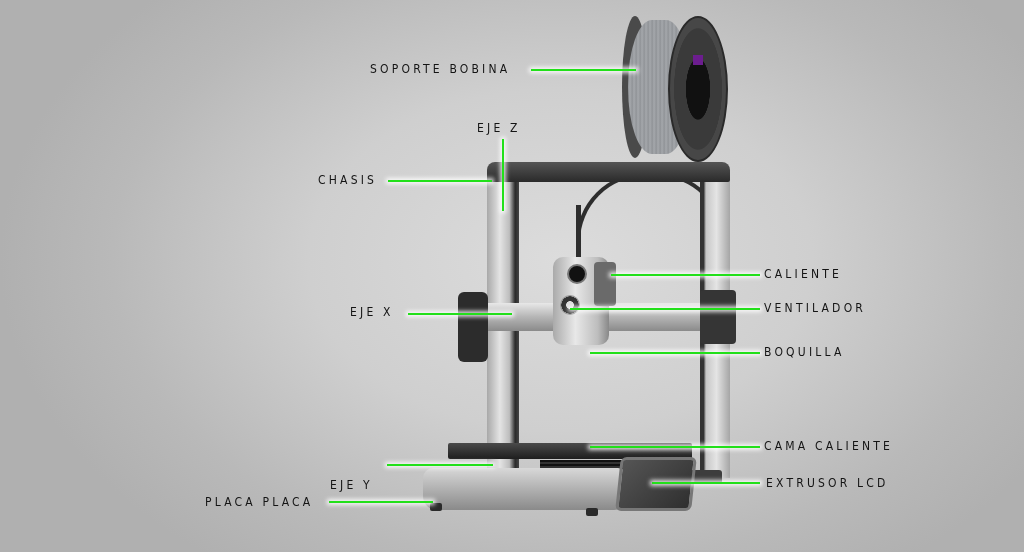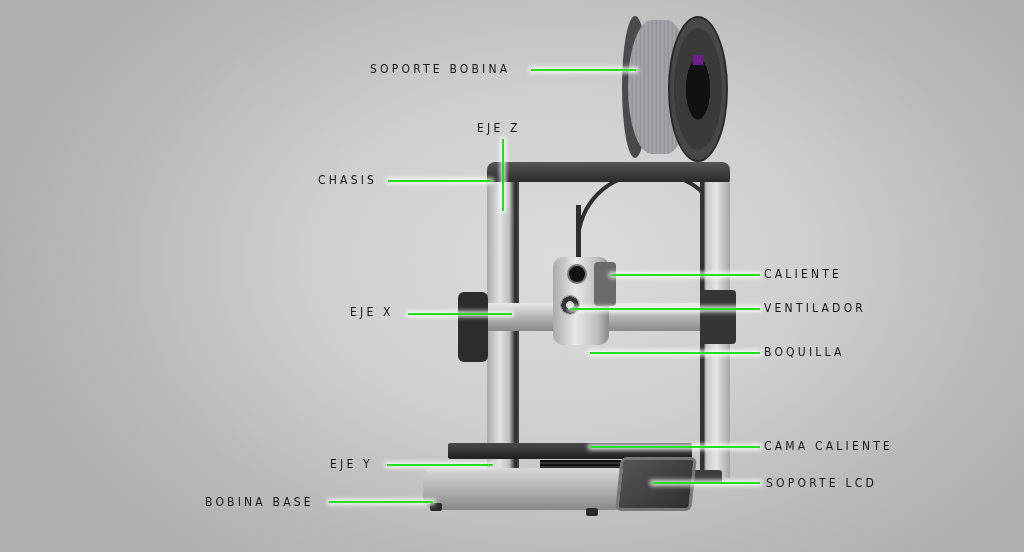--- a/index.html
+++ b/index.html
@@ -164,20 +164,20 @@
 
 <div class="label" style="left:350px;top:306px;">EJE X</div>
 <div class="line" style="left:408px;top:313px;width:104px;"></div>
 
 <div class="label" style="left:764px;top:346px;">BOQUILLA</div>
 <div class="line" style="left:590px;top:352px;width:170px;"></div>
 
 <div class="label" style="left:764px;top:440px;">CAMA CALIENTE</div>
 <div class="line" style="left:590px;top:446px;width:170px;"></div>
 
-<div class="label" style="left:330px;top:458px;">EJE Y</div>
+<div class="label" style="left:330px;top:479px;">EJE Y</div>
 <div class="line" style="left:387px;top:464px;width:106px;"></div>
 
-<div class="label" style="left:766px;top:477px;">SOPORTE LCD</div>
+<div class="label" style="left:766px;top:477px;">EXTRUSOR LCD</div>
 <div class="line" style="left:652px;top:482px;width:108px;"></div>
 
-<div class="label" style="left:205px;top:496px;">BOBINA BASE</div>
+<div class="label" style="left:205px;top:496px;">PLACA PLACA</div>
 <div class="line" style="left:329px;top:501px;width:104px;"></div>
 
 </body></html>

